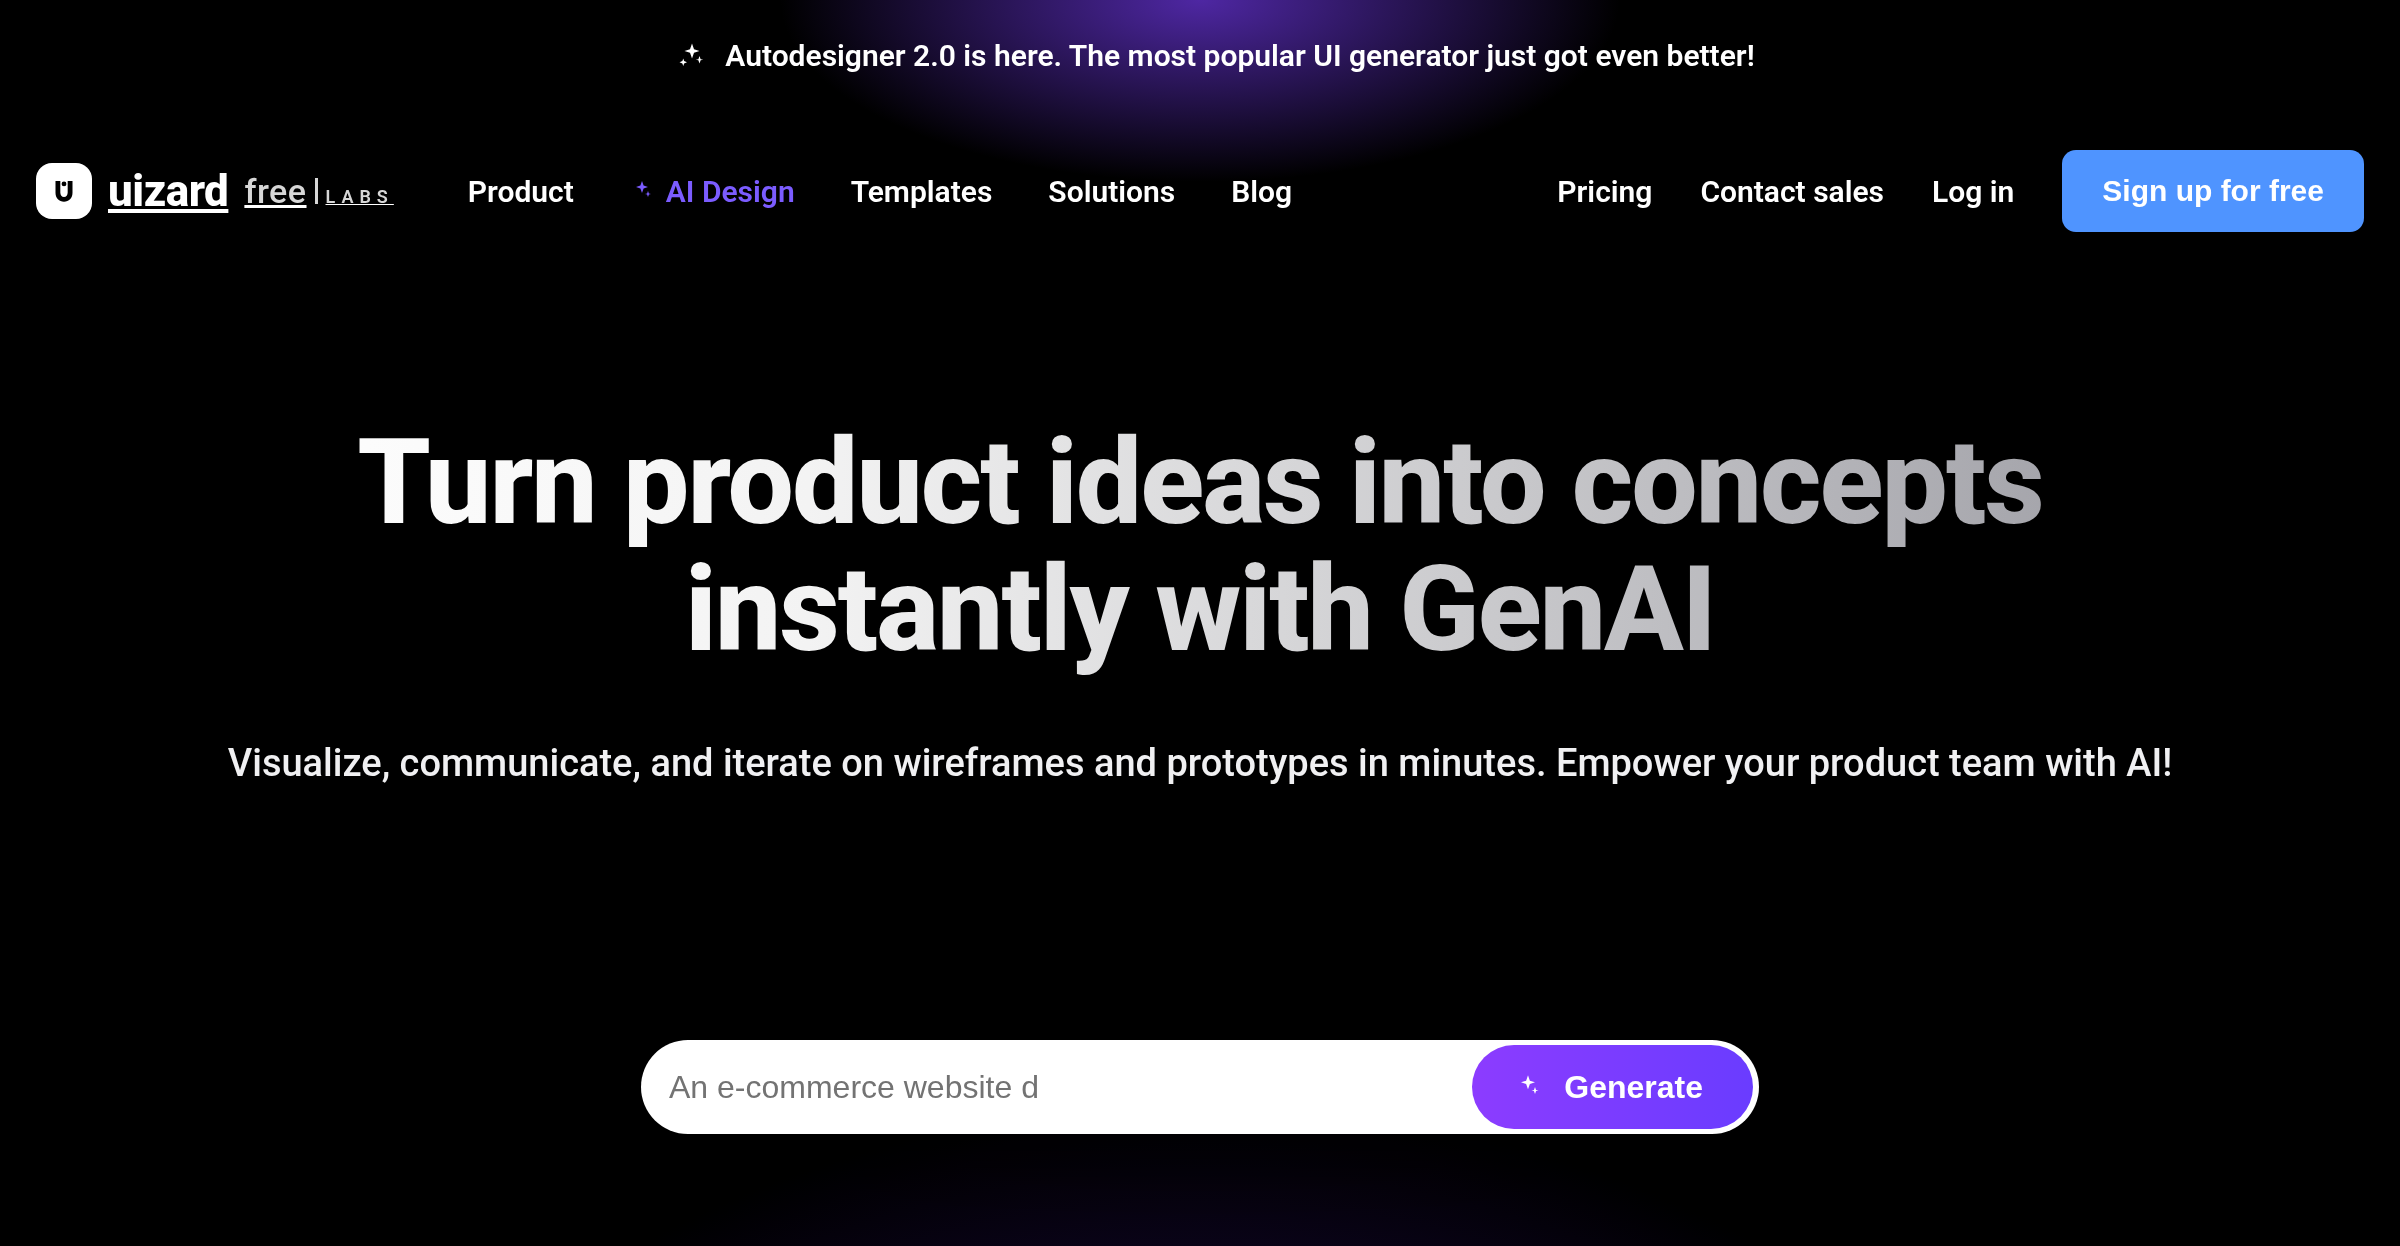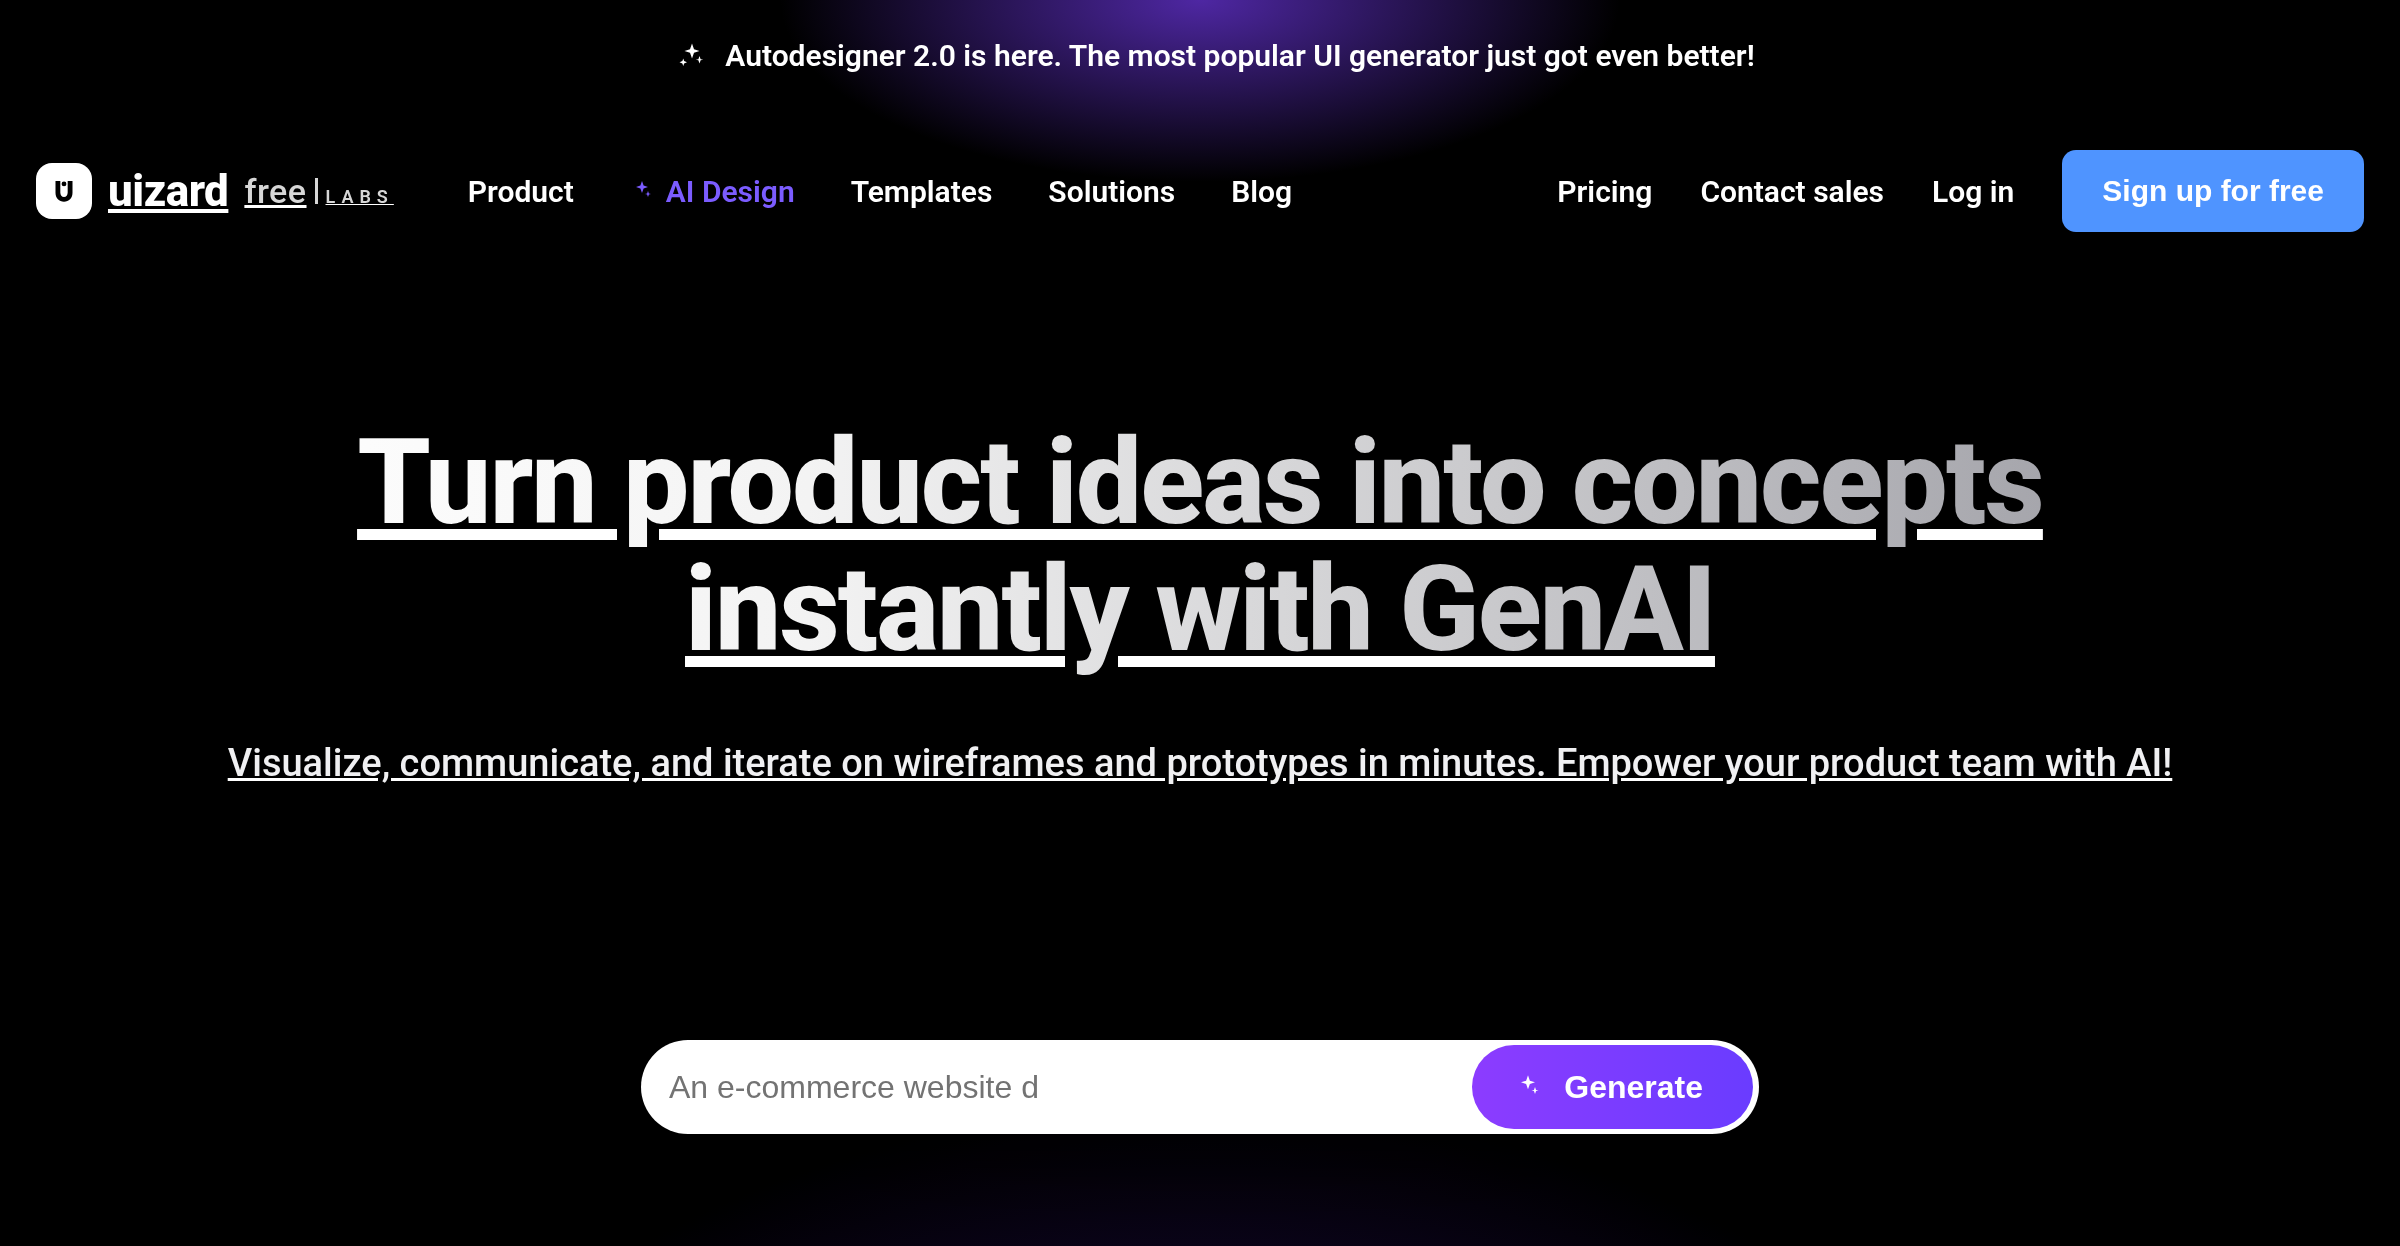--- a/index.html
+++ b/index.html
@@ -126,21 +126,20 @@
   }
 
   
   .hero {
     position: absolute;
     top: 420px;
     left: 0;
     width: 100%;
     text-align: center;
     padding: 0 220px;
-    text-decoration: underline;
   }
   .hero h1 {
     font-size: 118px;
     line-height: 1.08;
     font-weight: 800;
     letter-spacing: -2px;
     background: linear-gradient(90deg, #ffffff 0%, #f3f3f3 30%, #c9c9cc 65%, #9d9da4 100%);
     -webkit-background-clip: text;
     background-clip: text;
     -webkit-text-fill-color: transparent;

